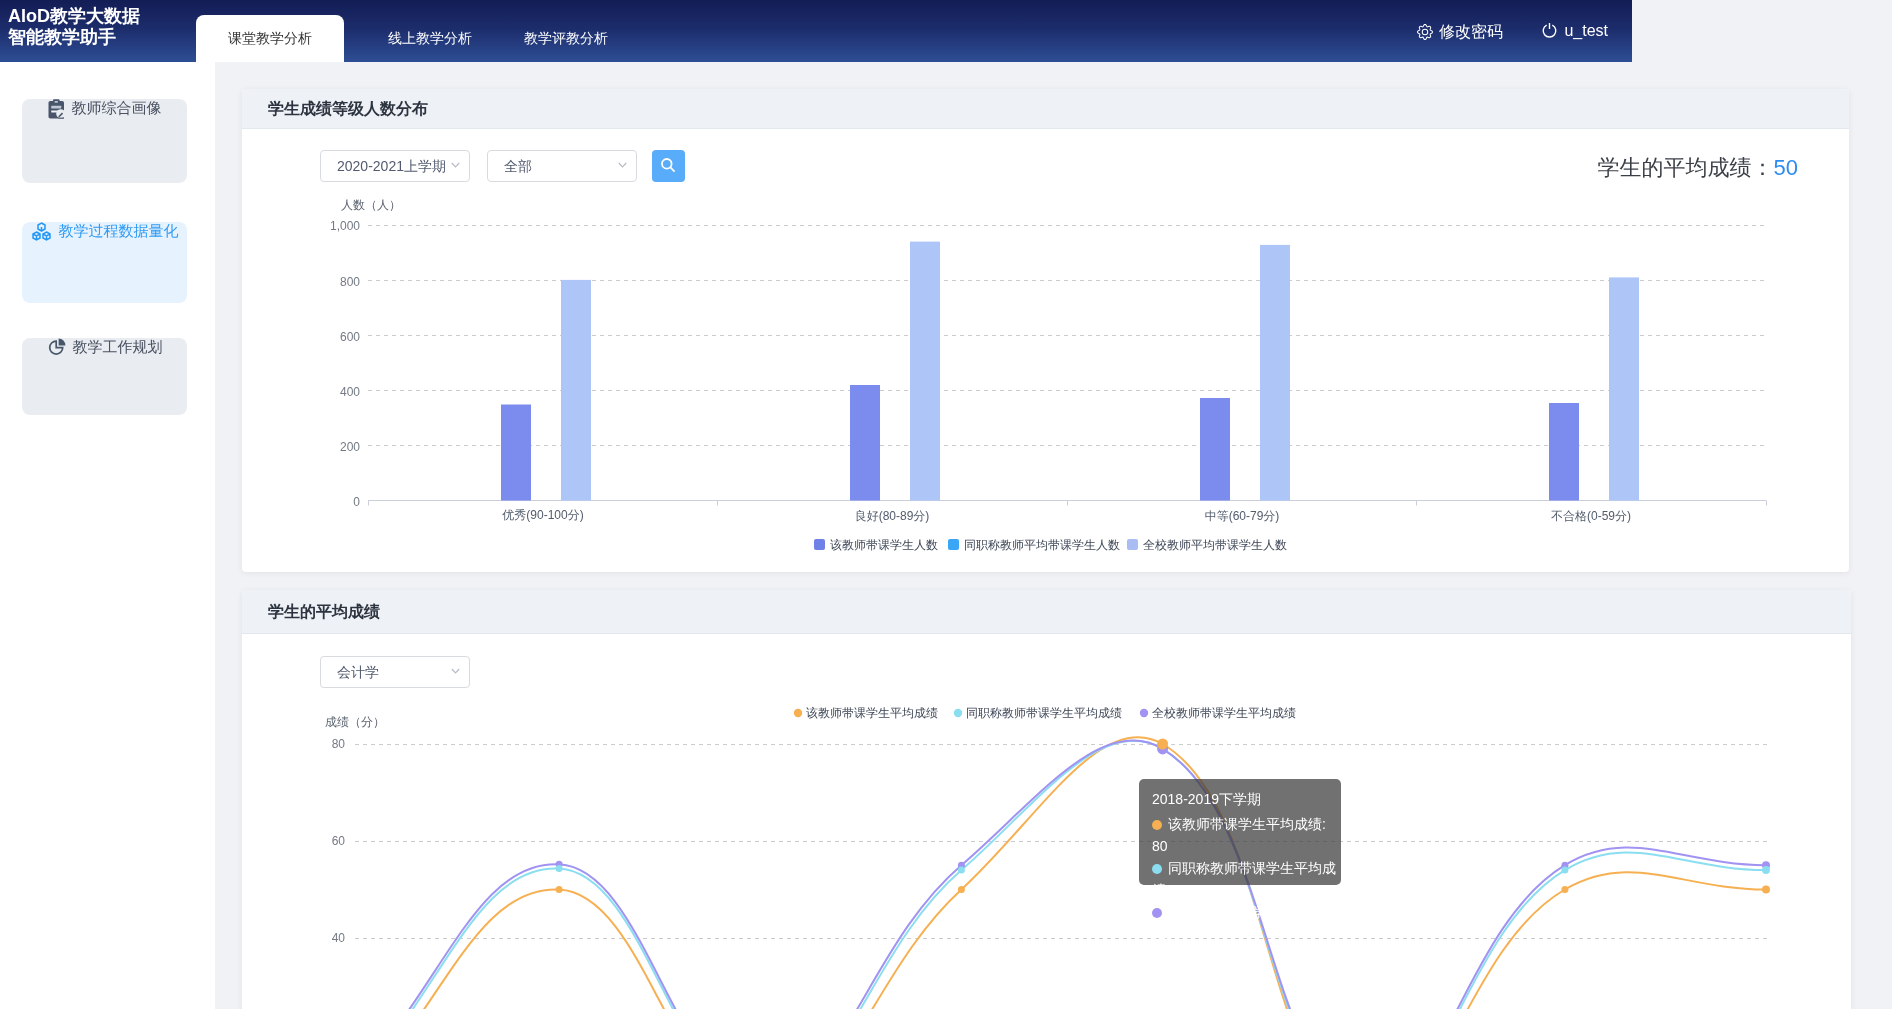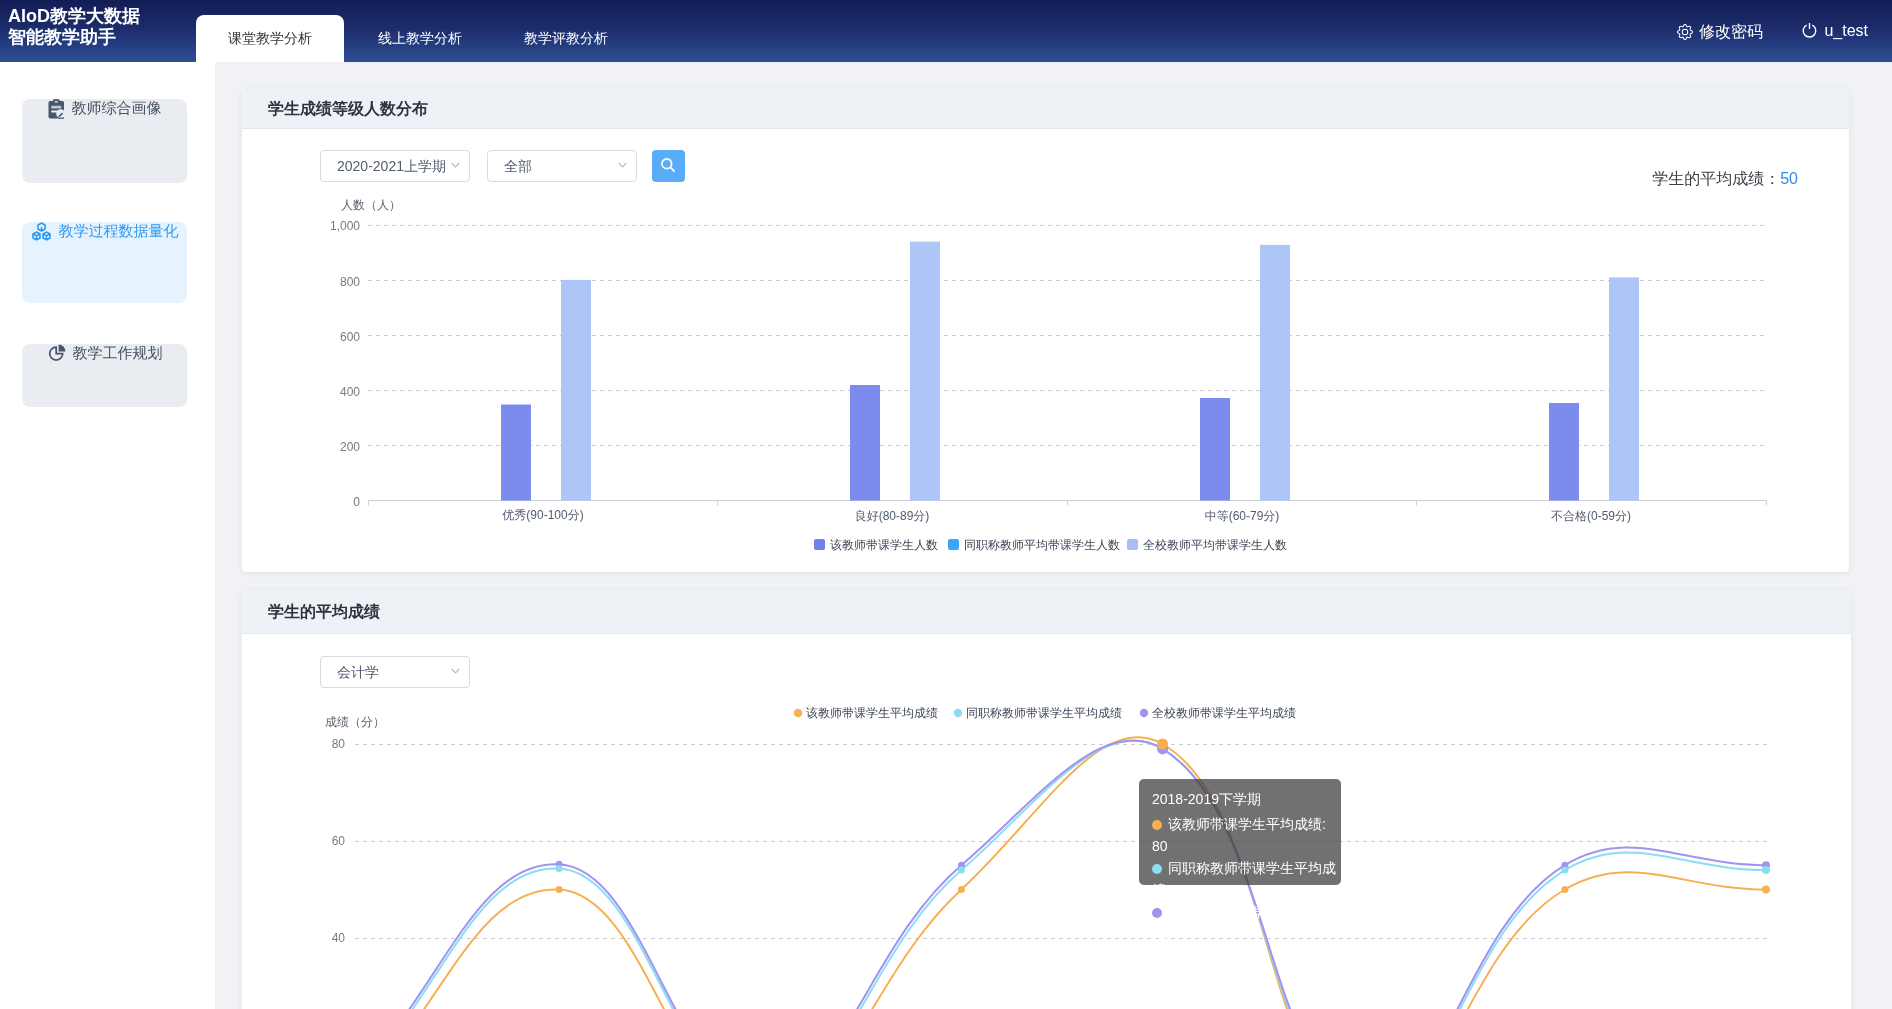--- a/index.html
+++ b/index.html
@@ -1,25 +1,25 @@
 <!DOCTYPE html>
 <html><head>
 <meta charset="utf-8">
 <style>
 * { margin:0; padding:0; box-sizing:border-box; }
 html,body { width:1892px; height:1009px; overflow:hidden; background:#f0f2f5;
   font-family:"Liberation Sans", sans-serif; }
-.nav { position:absolute; left:0; top:0; width:1892px; height:62px;
+.nav { position:absolute; left:0; top:0; width:1632px; height:62px;
   background:linear-gradient(180deg,#131d55 0%,#1c2c6b 45%,#2e4e95 100%); }
 .logo { position:absolute; left:8px; top:6px; color:#fff; font-size:18px;
   font-weight:bold; line-height:21px; }
 .tab { position:absolute; top:15px; height:47px; width:148px; color:#fff;
   font-size:14px; text-align:center; line-height:47px; }
 .tab1 { left:196px; background:#fff; border-radius:8px 8px 0 0; color:#333; }
-.tab2 { left:334px;padding-left:24px; }
+.tab2 { left:344px;padding-left:24px; }
 .tab3 { left:492px; }
 .nitem { position:absolute; top:22px; height:18px; white-space:nowrap; color:#fff; }
 .nitem svg { vertical-align:-3px; margin-right:2px; }
 .sidebar { position:absolute; left:0; top:62px; width:215px; height:947px; background:#fff; }
 .menu { position:absolute; left:22px; width:165px; border-radius:8px;
   background:#e9edf1; color:#495060; font-size:15px; display:flex;
   justify-content:center; }
 .menu svg { margin-right:7px; flex:none;}
 .menu.on { background:#e6f2fd; color:#2e9bf5; }
 .card { position:absolute; background:#fff; border-radius:4px;
@@ -29,21 +29,21 @@
   font-size:16px; font-weight:bold; color:#2c3440; line-height:40px; padding-left:26px; }
 .card1 { left:242px; top:89px; width:1607px; height:483px; }
 .card2 { left:242px; top:590px; width:1609px; height:503px; }
 .card2 .hd { height:44px; line-height:44px; }
 .sel { position:absolute; height:32px; background:#fff; border:1px solid #d7dbe0;
   border-radius:4px; font-size:14px; color:#515a6e; line-height:30px; padding-left:16px; }
 .sel .chev { position:absolute; right:10px; top:11px; width:8px; height:8px; }
 .chev svg { display:block; }
 .btn { position:absolute; width:33px; height:32px; background:#58acf9; border-radius:4px; }
 .btn svg { position:absolute; left:8px; top:7px; }
-.avg { position:absolute; top:74px; right:51px; font-size:16px; color:#3a3f47; line-height:32px; }
+.avg { position:absolute; top:63px; right:51px; font-size:22px; color:#3a3f47; line-height:32px; }
 .avg b { color:#2d8cf0; font-weight:normal; }
 .tooltip { position:absolute; left:897px; top:189px; width:202px; height:106px;
   background:rgba(58,58,58,0.72); border-radius:5px; color:#fff; font-size:14px;
   padding:9px 0 0 13px; line-height:22px; }
 .tooltip .dot { display:inline-block; width:10px; height:10px; border-radius:50%;
   margin-right:6px; vertical-align:-1px; }
 </style>
 </head>
 <body>
 <div class="nav">
@@ -77,21 +77,21 @@
         <rect x="10.5" y="18.6" width="5.5" height="1.1" fill="#49556a"></rect>
       </svg>
     教师综合画像</div>
   <div class="menu on" style="top:160px; height:81px;">
     <svg width="21" height="20" viewBox="0 0 21 20" fill="none" stroke="#2497f5" stroke-width="1.5">
         <path d="M10.5 1 L14 3 L14 7 L10.5 9 L7 7 L7 3 Z M7 7 L10.5 9 M10.5 9 L14 7 M10.5 5 L10.5 9"></path>
         <path d="M5.5 10 L9 12 L9 16 L5.5 18 L2 16 L2 12 Z M2 12 L5.5 14 L9 12 M5.5 14 L5.5 18"></path>
         <path d="M15.5 10 L19 12 L19 16 L15.5 18 L12 16 L12 12 Z M12 12 L15.5 14 L19 12 M15.5 14 L15.5 18"></path>
       </svg>
     教学过程数据量化</div>
-  <div class="menu" style="top:282px; height:63px;">
+  <div class="menu" style="top:276px; height:77px;">
     <svg width="19" height="19" viewBox="0 0 19 19">
         <path d="M9.2 3.1 A6.5 6.5 0 1 0 15.7 9.6 L9.2 9.6 Z" fill="none" stroke="#49556a" stroke-width="1.7"></path>
         <path d="M11.6 0.6 A6.9 6.9 0 0 1 18.4 7.4 L11.6 7.4 Z" fill="#49556a"></path>
       </svg>
     教学工作规划</div>
 </div>
 
 <div class="card card1">
   <div class="hd">学生成绩等级人数分布</div>
   <div class="sel" style="left:78px; top:61px; width:150px;">2020-2021上学期

